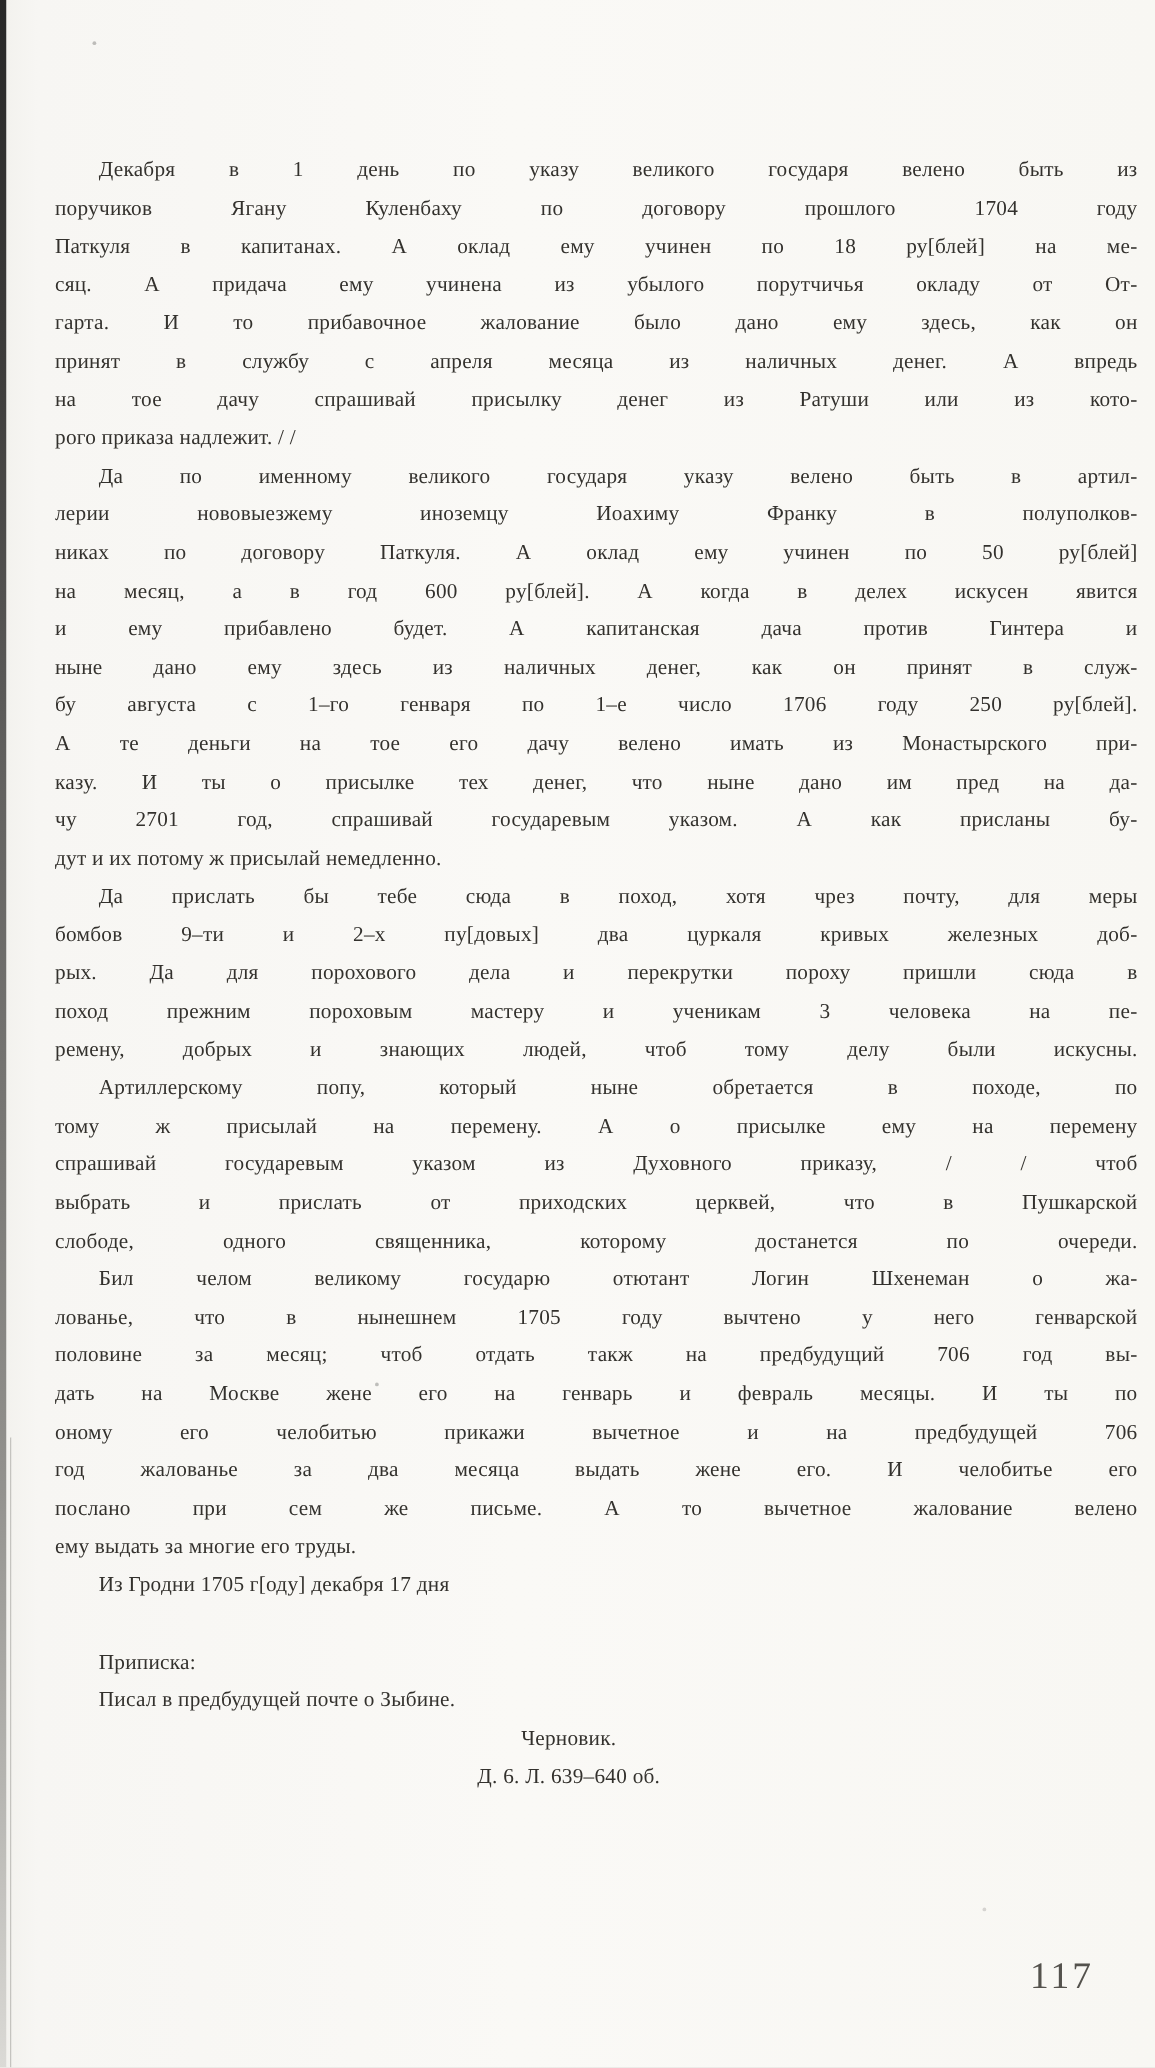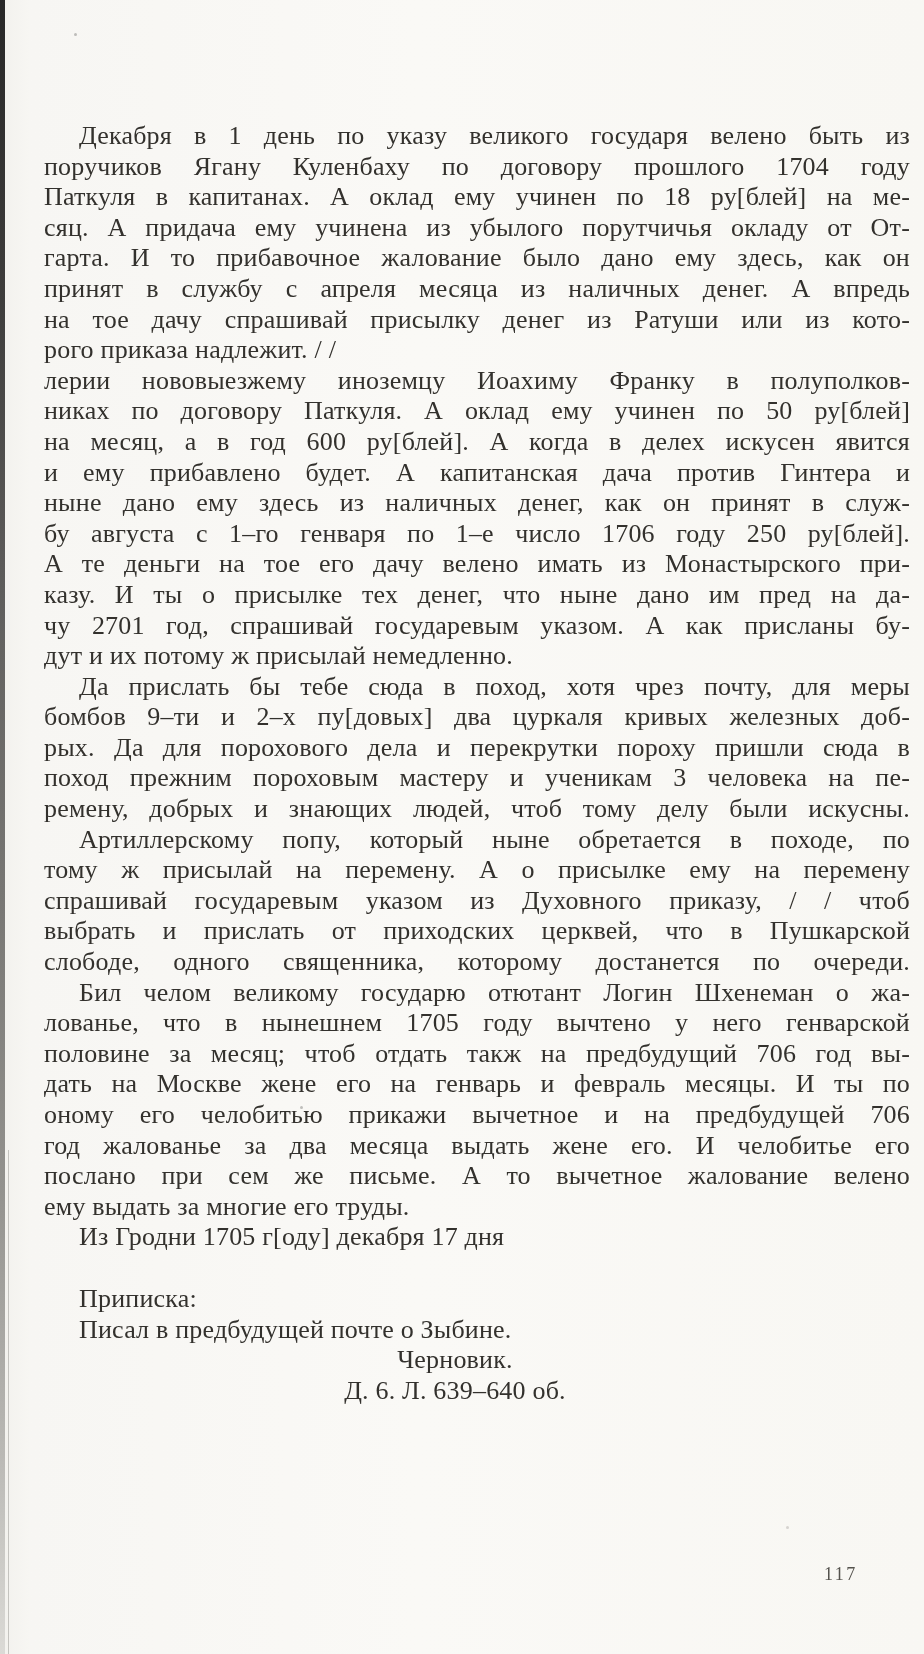--- a/index.html
+++ b/index.html
@@ -40,21 +40,21 @@
   }
   .speck.s1 { left: 74px;  top: 33px;   width: 3px; height: 3px; }
   .speck.s2 { left: 300px; top: 1106px; width: 3px; height: 3px; }
   .speck.s3 { left: 786px; top: 1526px; width: 3px; height: 3px; opacity: .6; }
 
   .text-block {
     position: absolute;
     left: 44px;
     top: 121px;
     width: 866px;
-    font-size: 26px;
+    font-size: 17px;
     line-height: 30.6px;
     letter-spacing: 0.2px;
   }
   .paragraph { margin: 0; }
   .line {
     white-space: normal;
     overflow: hidden;
   }
   .line.fill {
     text-align: justify;
@@ -73,21 +73,21 @@
 
   .colophon {
     text-align: center;
     padding-right: 44px;
   }
 
   .page-number {
     position: absolute;
     left: 824px;
     top: 1564px;
-    font-size: 18px;
+    font-size: 30px;
     letter-spacing: 2.5px;
     color: #54524d;
   }
 </style>
 </head>
 <body>
 
 <div class="page">
 
   <div class="binding-shadow"></div>
@@ -103,20 +103,21 @@
           <div class="line indent fill">Декабря в 1 день по указу великого государя велено быть из</div>
           <div class="line fill">поручиков Ягану Куленбаху по договору прошлого 1704 году</div>
           <div class="line fill">Паткуля в капитанах. А оклад ему учинен по 18 ру[блей] на ме-</div>
           <div class="line fill">сяц. А придача ему учинена из убылого порутчичья окладу от От-</div>
           <div class="line fill">гарта. И то прибавочное жалование было дано ему здесь, как он</div>
           <div class="line fill">принят в службу с апреля месяца из наличных денег. А впредь</div>
           <div class="line fill">на тое дачу спрашивай присылку денег из Ратуши или из кото-</div>
           <div class="line">рого приказа надлежит. / /</div>
         </div>
         <div class="paragraph">
+          <div class="line indent fill">Да по именному великого государя указу велено быть в артил-</div>
           <div class="line fill">лерии нововыезжему иноземцу Иоахиму Франку в полуполков-</div>
           <div class="line fill">никах по договору Паткуля. А оклад ему учинен по 50 ру[блей]</div>
           <div class="line fill">на месяц, а в год 600 ру[блей]. А когда в делех искусен явится</div>
           <div class="line fill">и ему прибавлено будет. А капитанская дача против Гинтера и</div>
           <div class="line fill">ныне дано ему здесь из наличных денег, как он принят в служ-</div>
           <div class="line fill">бу августа с 1–го генваря по 1–е число 1706 году 250 ру[блей].</div>
           <div class="line fill">А те деньги на тое его дачу велено имать из Монастырского при-</div>
           <div class="line fill">казу. И ты о присылке тех денег, что ныне дано им пред на да-</div>
           <div class="line fill">чу 2701 год, спрашивай государевым указом. А как присланы бу-</div>
           <div class="line">дут и их потому ж присылай немедленно.</div>

